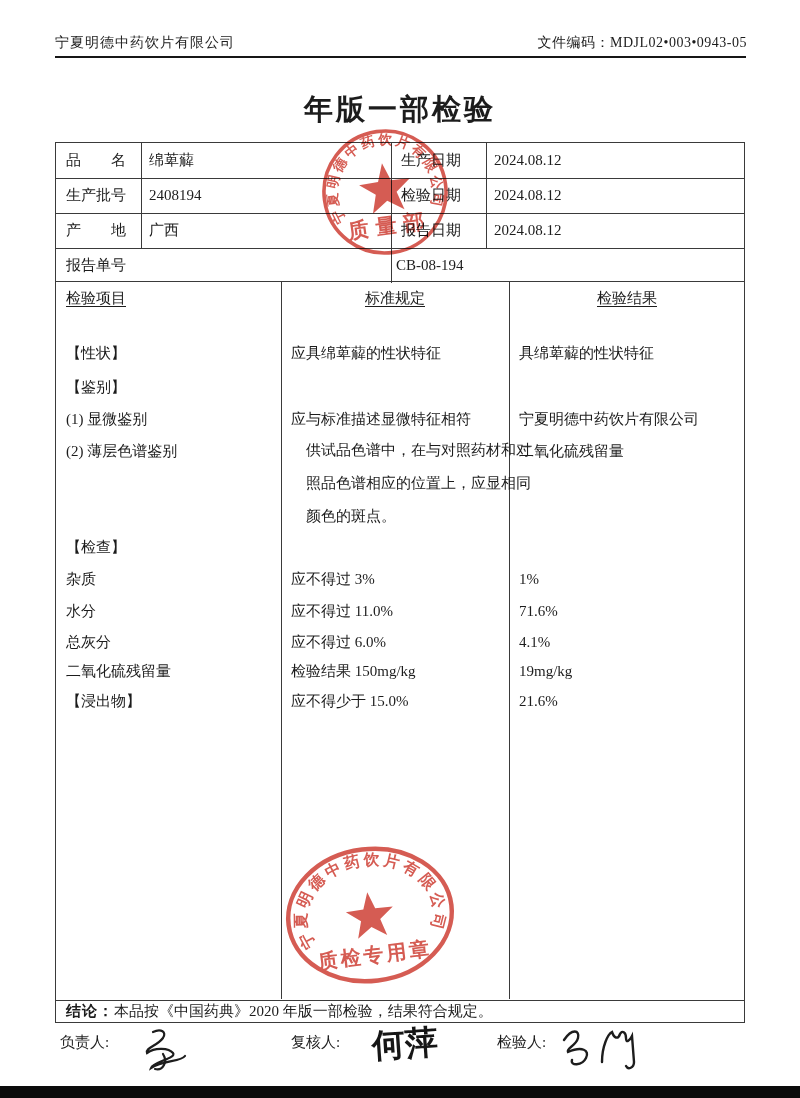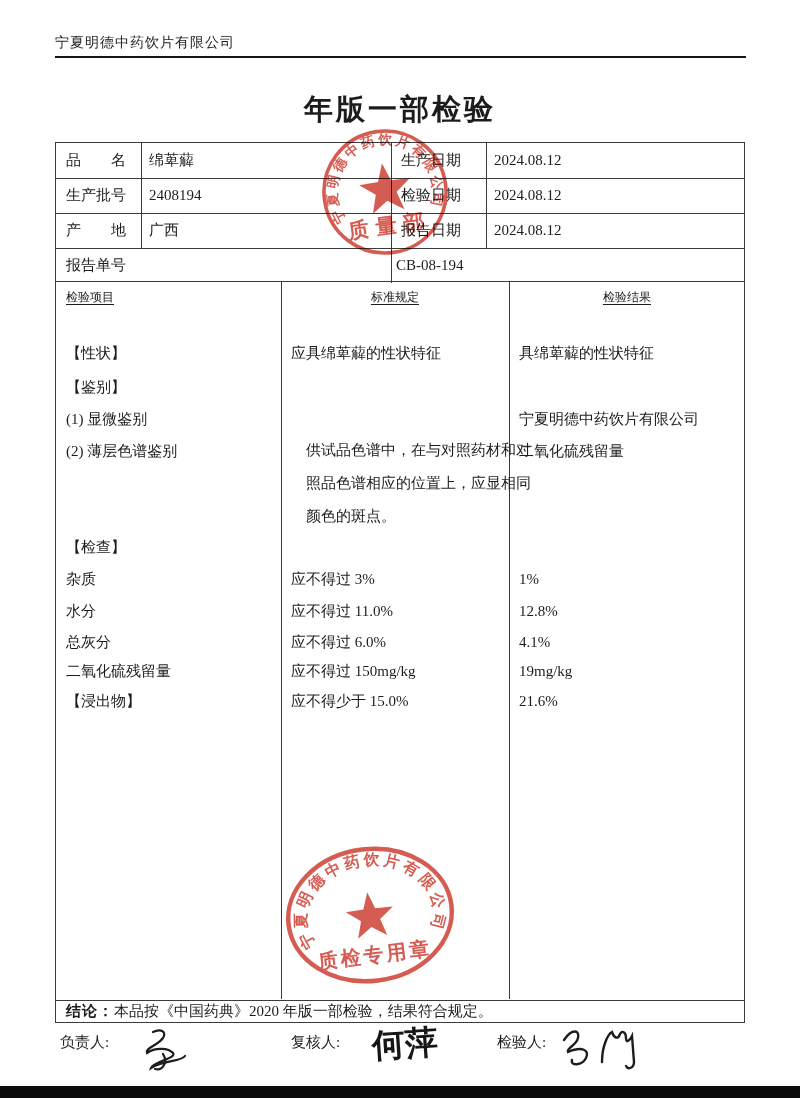--- a/index.html
+++ b/index.html
@@ -14,41 +14,42 @@
   #head-rule{left:55px;top:56px;width:691px;height:0;border-top:2.5px solid #161616;}
   
   #title{left:0;top:90px;width:800px;text-align:center;font-size:29px;font-weight:bold;letter-spacing:3px;}
   
   #info{left:55px;top:142px;width:690px;height:140px;border:1px solid #3a3a3a;box-sizing:border-box;}
   .hline{position:absolute;left:0;width:100%;height:0;border-top:1px solid #3a3a3a;}
   .vline{position:absolute;top:0;width:0;border-left:1px solid #3a3a3a;}
   .cell{position:absolute;height:35px;line-height:35px;font-size:15px;white-space:nowrap;}
   
   #main{left:55px;top:281px;width:690px;height:720px;border:1px solid #3a3a3a;border-top:none;box-sizing:border-box;}
-  .colhead{position:absolute;top:8px;font-size:12px;text-decoration:underline;text-underline-offset:3px;}
+  .colhead{position:absolute;top:8px;font-size:15px;text-decoration:underline;text-underline-offset:3px;}
   .c-center{text-align:center;}
   .t{position:absolute;font-size:15px;line-height:20px;white-space:nowrap;}
   .wrap{white-space:normal;line-height:33px;margin-left:15px;}
   
   #conclusion{left:55px;top:1000px;width:690px;height:23px;border:1px solid #3a3a3a;box-sizing:border-box;line-height:21px;font-size:15px;padding-left:10px;white-space:nowrap;}
   #conclusion b{letter-spacing:1px;}
   
   .sig-label{position:absolute;top:1033px;font-size:15px;}
   .sig-name-text{position:absolute;left:372px;top:1022px;font-size:33px;font-weight:bold;transform:rotate(-4deg);font-family:"Liberation Serif",serif;color:#161616;}
   
   #stamps{position:absolute;left:0;top:0;width:800px;height:1098px;pointer-events:none;mix-blend-mode:multiply;opacity:.88;}
   
   #bottom-bar{left:0;top:1086px;width:800px;height:12px;background:#0b0b0b;}
 </style>
 </head>
 <body>
 
 <div id="page">
 
   <div class="abs" id="co-name">宁夏明德中药饮片有限公司</div>
+  <div class="abs" id="doc-code">文件编码：MDJL02•003•0943-05</div>
   <div class="abs" id="head-rule"></div>
 
   <div class="abs" id="title">年版一部检验</div>
 
   <div class="abs" id="info">
     <div class="hline" style="top:35px"></div>
     <div class="hline" style="top:70px"></div>
     <div class="hline" style="top:105px"></div>
     <div class="vline" style="left:85px;height:105px"></div>
     <div class="vline" style="left:335px;height:140px"></div>
@@ -81,42 +82,43 @@
     <div class="colhead c-center" style="left:453px;width:236px">检验结果</div>
     <div class="colhead c-center" style="left:225px;width:228px">标准规定</div>
 
     <div class="t" style="left:10px;top:62px">【性状】</div>
     <div class="t" style="left:235px;top:62px">应具绵萆薢的性状特征</div>
     <div class="t" style="left:463px;top:62px">具绵萆薢的性状特征</div>
 
     <div class="t" style="left:10px;top:96px">【鉴别】</div>
 
     <div class="t" style="left:10px;top:128px">(1) 显微鉴别</div>
+    <div class="t" style="left:235px;top:128px">应与标准描述显微特征相符</div>
     <div class="t" style="left:463px;top:128px">宁夏明德中药饮片有限公司</div>
 
     <div class="t" style="left:10px;top:160px">(2) 薄层色谱鉴别</div>
     <div class="t wrap" style="left:235px;top:153px;width:225px">供试品色谱中，在与对照药材和对照品色谱相应的位置上，应显相同颜色的斑点。</div>
     <div class="t" style="left:463px;top:160px">二氧化硫残留量</div>
 
     <div class="t" style="left:10px;top:256px">【检查】</div>
 
     <div class="t" style="left:10px;top:288px">杂质</div>
     <div class="t" style="left:235px;top:288px">应不得过 3%</div>
     <div class="t" style="left:463px;top:288px">1%</div>
 
     <div class="t" style="left:10px;top:320px">水分</div>
     <div class="t" style="left:235px;top:320px">应不得过 11.0%</div>
-    <div class="t" style="left:463px;top:320px">12.8%</div>
+    <div class="t" style="left:463px;top:320px">71.6%</div>
 
     <div class="t" style="left:10px;top:351px">总灰分</div>
     <div class="t" style="left:235px;top:351px">应不得过 6.0%</div>
     <div class="t" style="left:463px;top:351px">4.1%</div>
 
     <div class="t" style="left:10px;top:380px">二氧化硫残留量</div>
-    <div class="t" style="left:235px;top:380px">应不得过 150mg/kg</div>
+    <div class="t" style="left:235px;top:380px">检验结果 150mg/kg</div>
     <div class="t" style="left:463px;top:380px">19mg/kg</div>
 
     <div class="t" style="left:10px;top:410px">【浸出物】</div>
     <div class="t" style="left:235px;top:410px">应不得少于 15.0%</div>
     <div class="t" style="left:463px;top:410px">21.6%</div>
   </div>
 
   <div class="abs" id="conclusion">
     <b>结论：</b><span>本品按《中国药典》2020 年版一部检验，结果符合规定。</span>
   </div>

